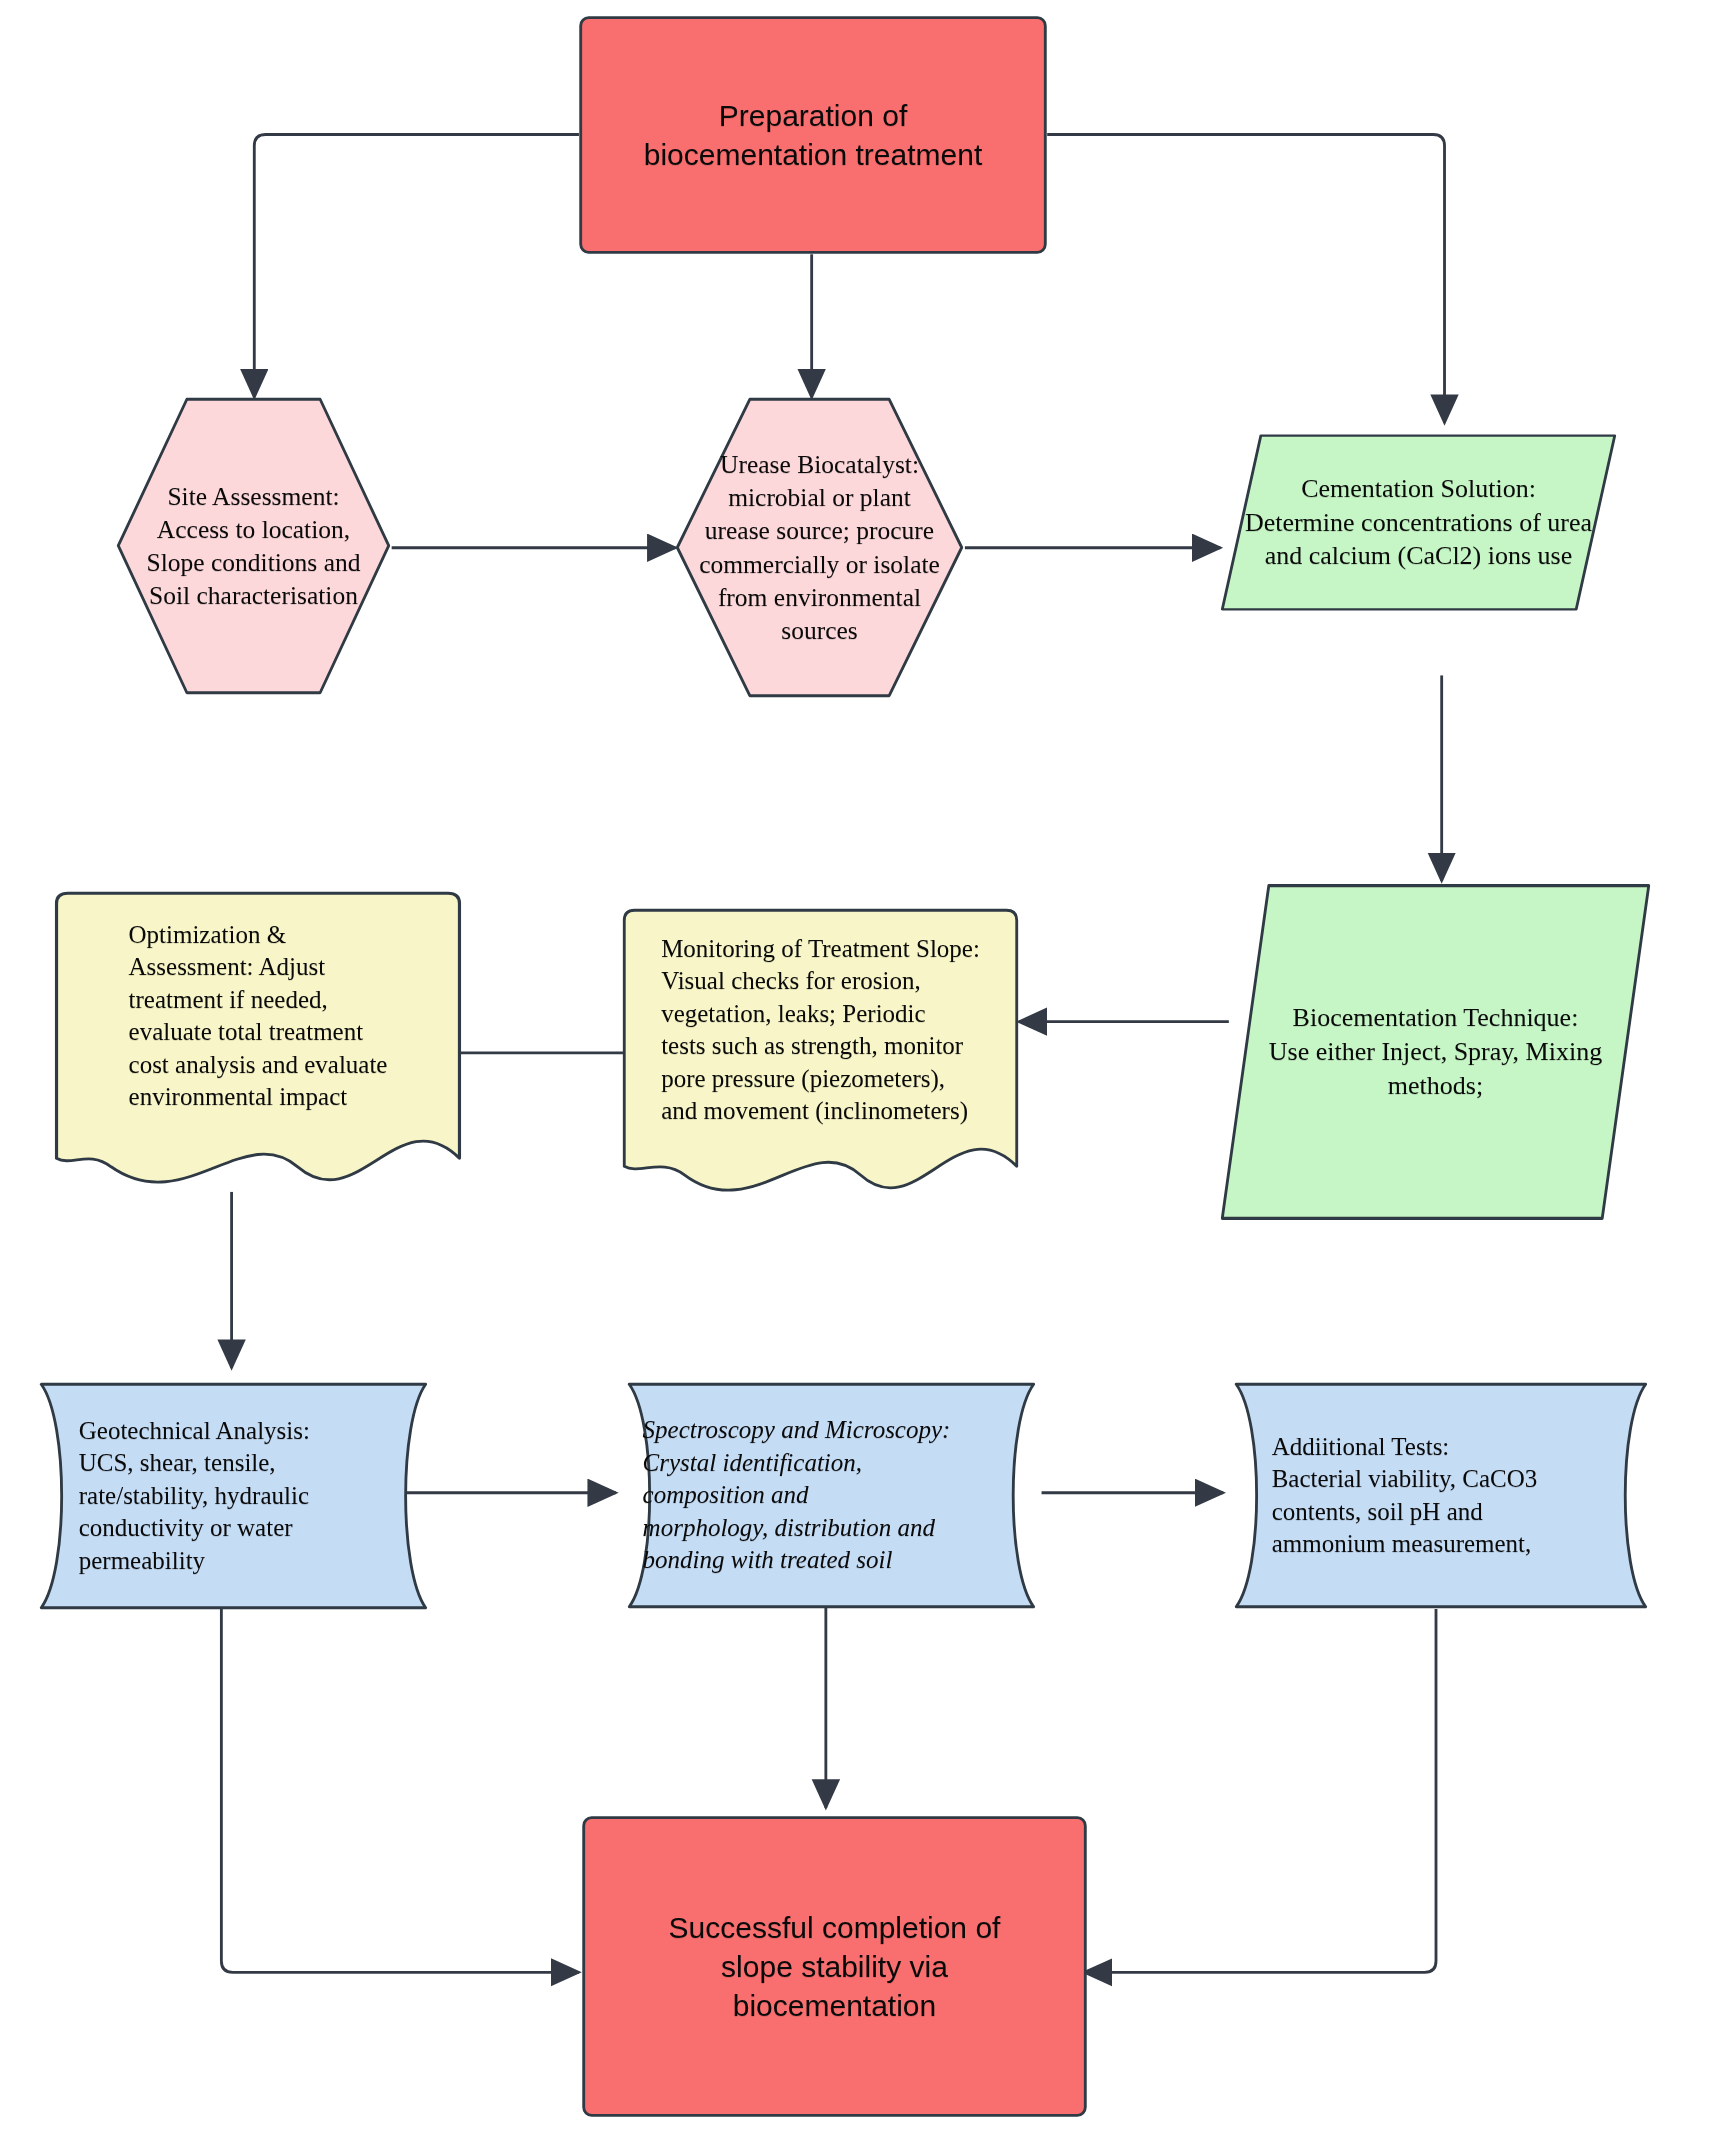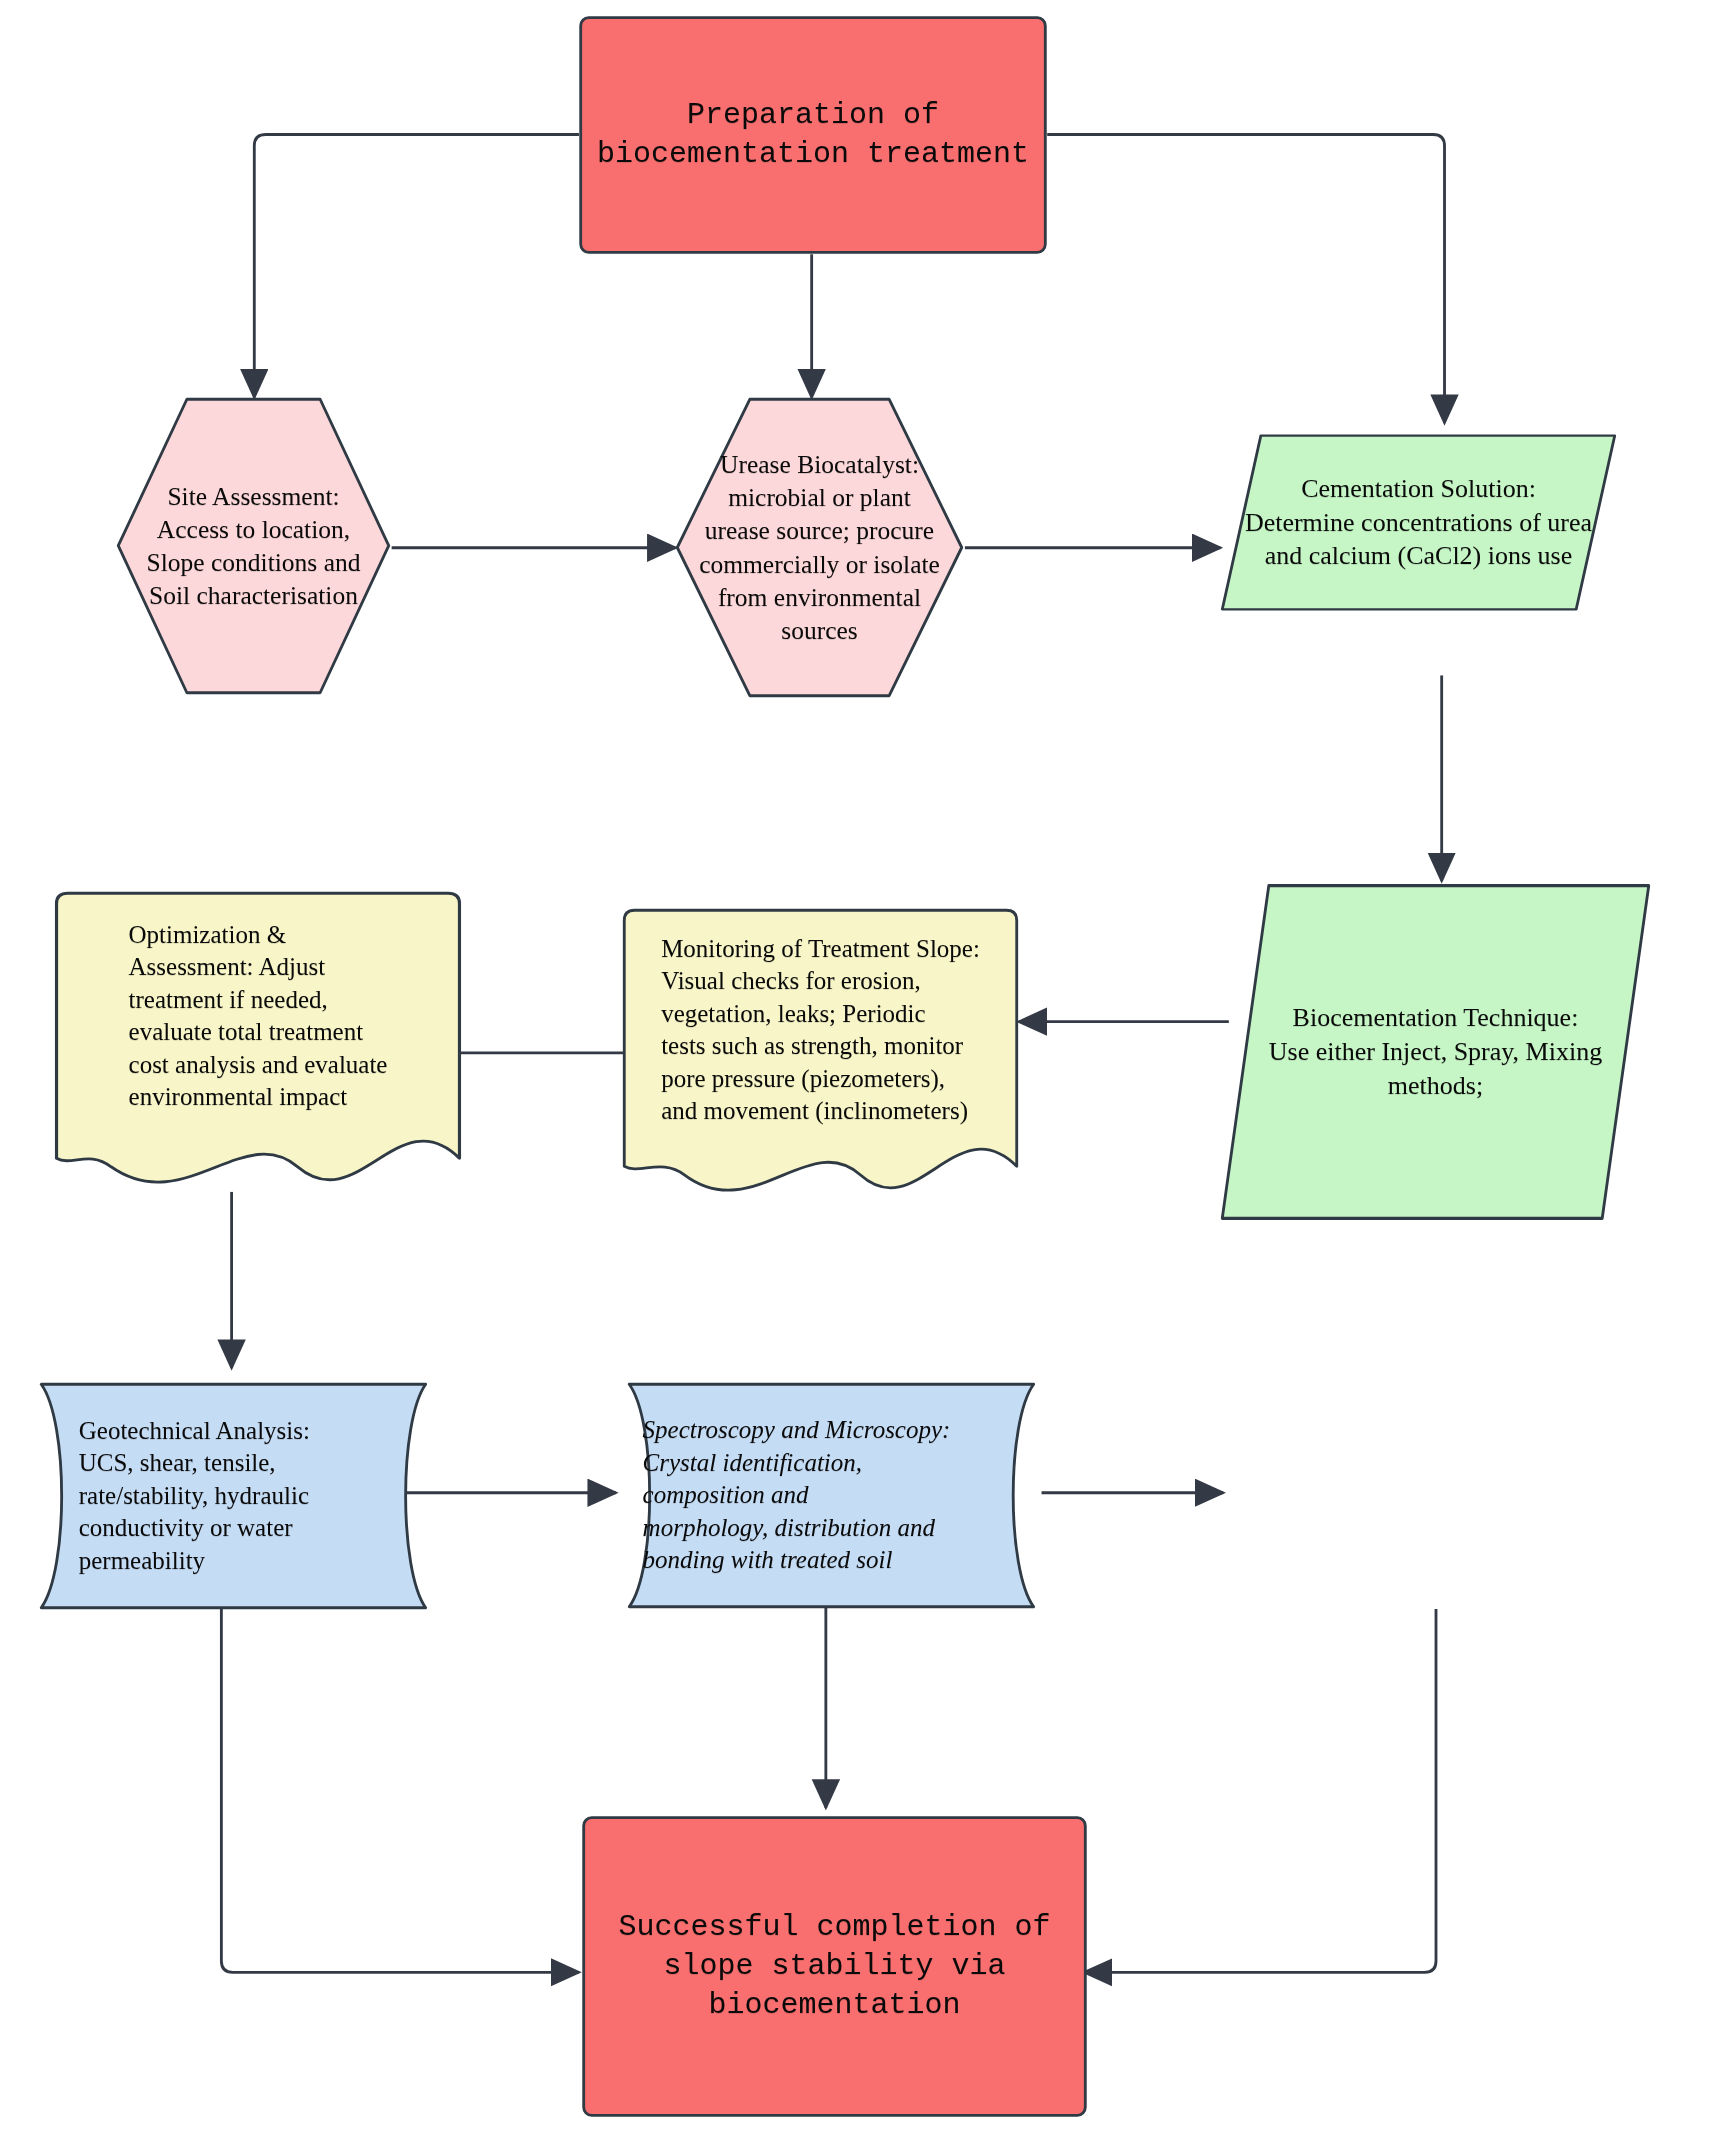--- a/index.html
+++ b/index.html
@@ -4,21 +4,21 @@
 <style>
   html,body{margin:0;padding:0;background:#ffffff;}
   body{font-family:"Liberation Serif", serif;}
   #stage{position:relative;width:1734px;height:2129px;background:#fff;overflow:hidden;}
   svg#wires{position:absolute;left:0;top:0;width:1734px;height:2129px;}
   .node{position:absolute;box-sizing:border-box;display:flex;align-items:center;justify-content:center;}
   .node .txt{position:relative;z-index:3;white-space:pre-line;line-height:1.30;color:#0a0a0a;
              text-shadow:0 0.6px 0 rgba(0,0,0,.12);}
   .shape{position:absolute;left:0;top:0;width:100%;height:100%;z-index:1;}
   
-  .n-terminal .txt{font-family:Liberation Mono, monospace;font-size:30px;text-align:center;}
+  .n-terminal .txt{font-family:Liberation Sans, sans-serif;font-size:30px;text-align:center;}
   
   .n-hex .txt{font-size:25.5px;text-align:center;}
   
   .n-para .txt{font-size:26px;text-align:center;}
   
   .n-doc .txt{font-size:25px;text-align:left;}
   
   .n-cyl .txt{font-size:25px;text-align:left;}
   .lbl-overflow{white-space:pre;}
 </style>
@@ -160,20 +160,30 @@
       <path d="M18,4 L730,4 C682,70 682,330 730,396 L18,396
                C66,330 66,70 18,4 Z" fill="#c5dcf5" stroke="#2f3a44" stroke-width="5" stroke-linejoin="round"></path>
     </svg>
     <div class="txt" style="padding-left:8px;padding-right:79px;font-style:italic;">Spectroscopy and Microscopy:
 Crystal identification,
 composition                and
 morphology, distribution and
 bonding with treated soil</div>
   </div>
 
+  <div class="node n-cyl" style="left:1226px;top:1382px;width:431px;height:227px;">
+    <svg class="shape" viewBox="0 0 760 400" preserveAspectRatio="none">
+      <path d="M18,4 L740,4 C692,70 692,330 740,396 L18,396
+               C66,330 66,70 18,4 Z" fill="#c5dcf5" stroke="#2f3a44" stroke-width="5" stroke-linejoin="round"></path>
+    </svg>
+    <div class="txt" style="padding-left:8px;padding-right:82px;">Addiitional Tests:
+Bacterial viability, CaCO3
+contents,           soil pH and
+ammonium measurement,</div>
+  </div>
 
   <div class="node n-terminal" style="left:582px;top:1816px;width:505px;height:301px;">
     <svg class="shape" viewBox="0 0 890 530" preserveAspectRatio="none">
       <rect x="3" y="3" width="884" height="524" rx="14" ry="14" fill="#f96f6f" stroke="#2f3a44" stroke-width="5"></rect>
     </svg>
     <div class="txt">Successful completion of
 slope stability via
 biocementation</div>
   </div>
 

